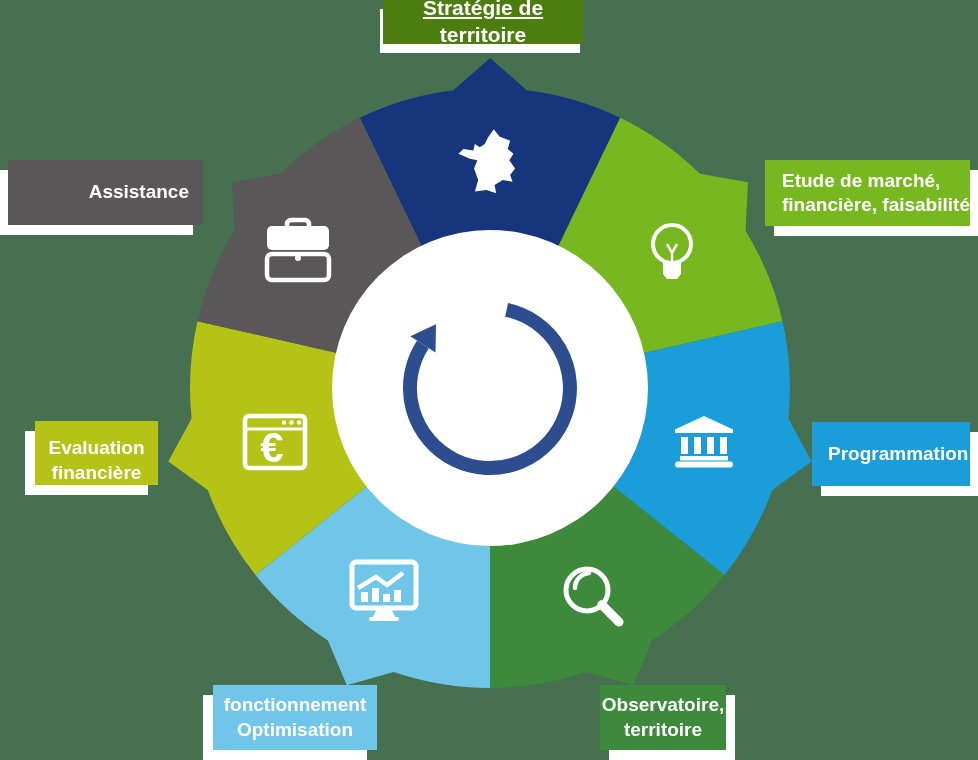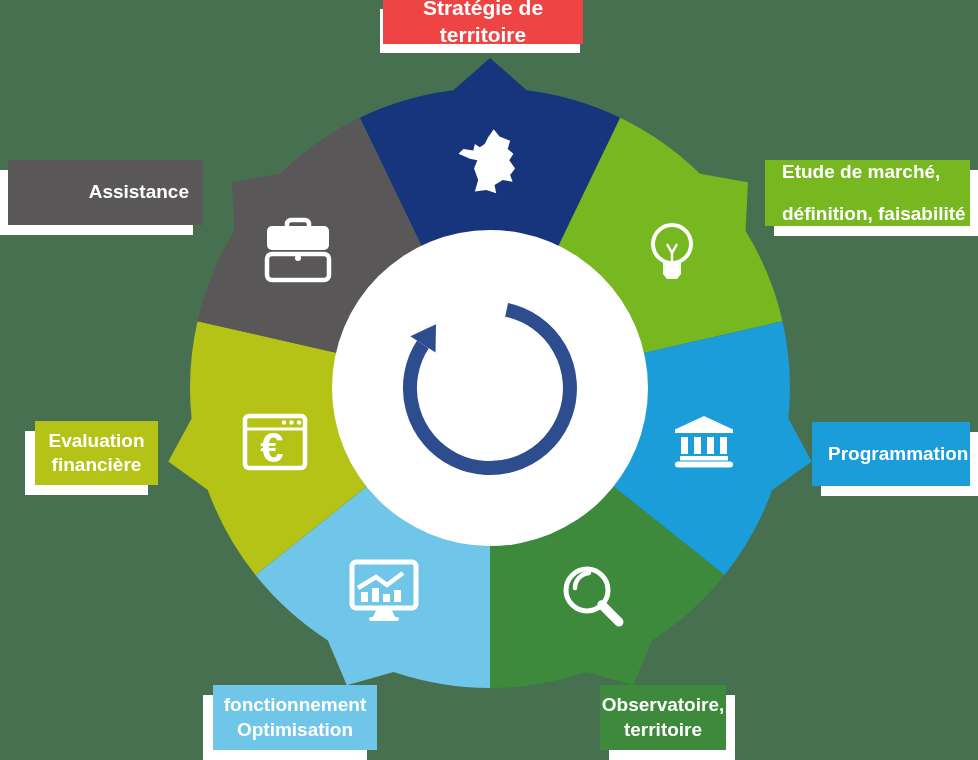--- a/index.html
+++ b/index.html
@@ -101,44 +101,44 @@
     </g>
 
     <g transform="translate(298,252)">
       <rect x="-11" y="-32" width="22" height="12" rx="4" fill="none" stroke="#fff" stroke-width="4.5"></rect>
       <rect x="-31" y="-26" width="62" height="24" rx="5" fill="#fff"></rect>
       <rect x="-31" y="2" width="62" height="26" rx="5" fill="none" stroke="#fff" stroke-width="4.5"></rect>
       <circle cx="0" cy="6" r="3" fill="#fff"></circle>
     </g>
   </svg>
 
-  <div class="lbl ta-c sh-d" id="lbl-strategie" style="background: #ef4444;">
+  <div class="lbl ta-c sh-d" id="lbl-strategie" style="background: #4d7c0f; text-decoration: underline;">
     <span>Stratégie de territoire</span>
   </div>
 
-  <div class="lbl ta-l sh-r" id="lbl-etude" style="background: rgb(119, 183, 31); justify-content: space-between;">
+  <div class="lbl ta-l sh-r" id="lbl-etude" style="background: rgb(119, 183, 31);">
     <span>Etude de marché,</span>
-    <span>définition, faisabilité</span>
+    <span>financière, faisabilité</span>
   </div>
 
   <div class="lbl sh-r" id="lbl-programmation" style="background: rgb(26, 157, 217); gap: 24px;">
     <span>Programmation</span>
   </div>
 
   <div class="lbl ta-c sh-r" id="lbl-observatoire" style="background: rgb(61, 138, 61);">
     <span>Observatoire,</span>
     <span>territoire</span>
   </div>
 
   <div class="lbl ta-c sh-l" id="lbl-optimisation" style="background: rgb(112, 198, 232);">
     <span>fonctionnement</span>
     <span>Optimisation</span>
   </div>
 
-  <div class="lbl ta-c sh-l" id="lbl-evaluation" style="background: rgb(181, 195, 23);">
+  <div class="lbl ta-c sh-l" id="lbl-evaluation" style="background: rgb(181, 195, 23); justify-content: flex-end;">
     <span>Evaluation</span>
     <span>financière</span>
   </div>
 
   <div class="lbl ta-r sh-l" id="lbl-assistance" style="background: rgb(89, 87, 87);">
     <span>Assistance</span>
   </div>
 
 </div>
 

